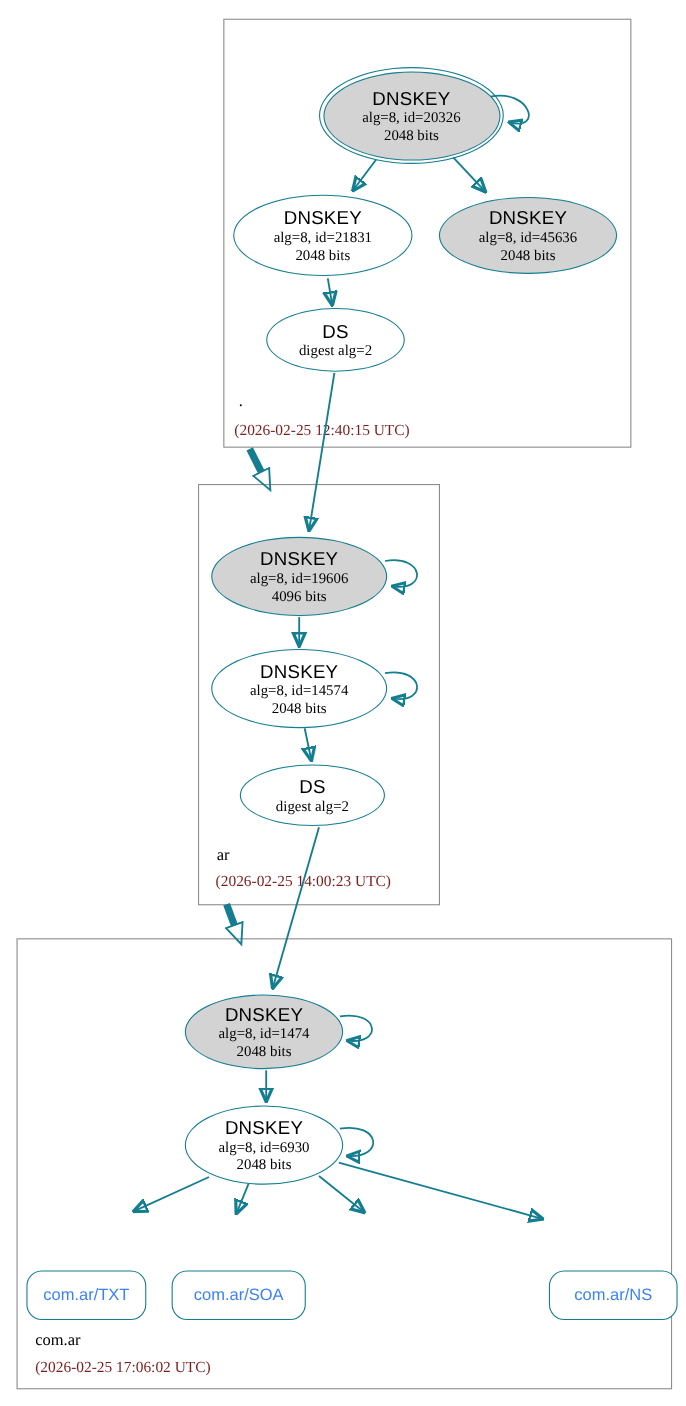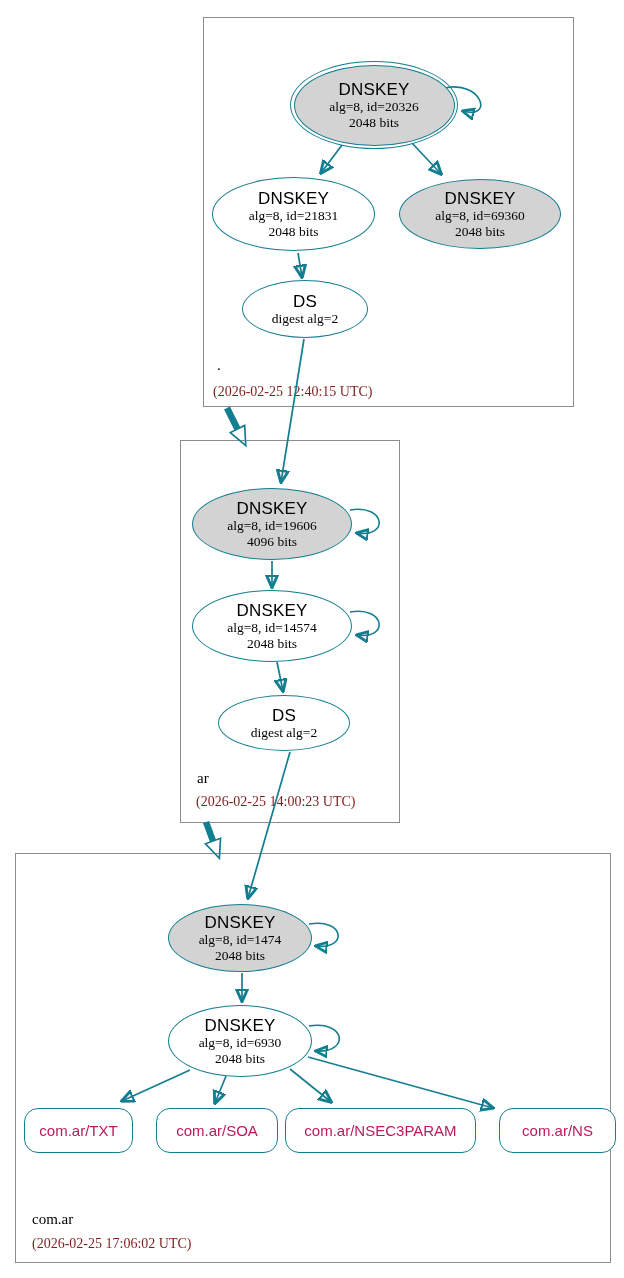--- a/index.html
+++ b/index.html
@@ -31,21 +31,21 @@
   .node.dbl .inner {
     position:absolute; left:2.5px; top:2.5px; right:2.5px; bottom:2.5px;
     border:1.6px solid #147e91; border-radius:50%; background:#d3d3d3; z-index:0;
   }
   .node .txt { position:relative; z-index:1; display:flex; flex-direction:column; align-items:center; }
   .t1 { font:17px/19px "Liberation Sans", sans-serif; letter-spacing:0.2px; }
   .t2, .t3 { font:13.5px/15.5px "Liberation Serif", serif; white-space:nowrap; }
   .rrset {
     position:absolute; z-index:4; display:flex; align-items:center; justify-content:center;
     border:1.8px solid #147e91; border-radius:14px; background:#ffffff;
-    box-sizing:border-box; color:#be185d; font:15px/17px "Liberation Sans", sans-serif; white-space:nowrap;
+    box-sizing:border-box; color:#3b82f6; font:15px/17px "Liberation Sans", sans-serif; white-space:nowrap;margin-top:47px;
   }
 </style>
 </head>
 <body>
 
 <div id="canvas">
 
   <div class="zone-box" style="left:203px; top:17px; width:369px; height:388px;"></div>
   <div class="zone-box" style="left:180px; top:440px; width:218px; height:381px;"></div>
   <div class="zone-box" style="left:15px; top:853px; width:594px; height:408px;"></div>
@@ -104,21 +104,21 @@
     <div class="txt">
       <span class="t1">DNSKEY</span>
       <span class="t2">alg=8, id=21831</span>
       <span class="t3">2048 bits</span>
     </div>
   </div>
 
   <div class="node gray" style="left:399px; top:179px; width:162px; height:70px;">
     <div class="txt">
       <span class="t1">DNSKEY</span>
-      <span class="t2">alg=8, id=69360</span>
+      <span class="t2">alg=8, id=45636</span>
       <span class="t3">2048 bits</span>
     </div>
   </div>
 
   <div class="node" style="left:242px; top:280px; width:126px; height:58px;">
     <div class="txt">
       <span class="t1">DS</span>
       <span class="t2">digest alg=2</span>
     </div>
   </div>
@@ -157,16 +157,15 @@
   <div class="node" style="left:168px; top:1005px; width:144px; height:72px;">
     <div class="txt">
       <span class="t1">DNSKEY</span>
       <span class="t2">alg=8, id=6930</span>
       <span class="t3">2048 bits</span>
     </div>
   </div>
 
   <div class="rrset" style="left:24px; top:1108px; width:109px; height:45px;">com.ar/TXT</div>
   <div class="rrset" style="left:156px; top:1108px; width:122px; height:45px;">com.ar/SOA</div>
-  <div class="rrset" style="left:285px; top:1108px; width:191px; height:45px;">com.ar/NSEC3PARAM</div>
   <div class="rrset" style="left:499px; top:1108px; width:117px; height:45px;">com.ar/NS</div>
 
 </div>
 
 </body></html>

